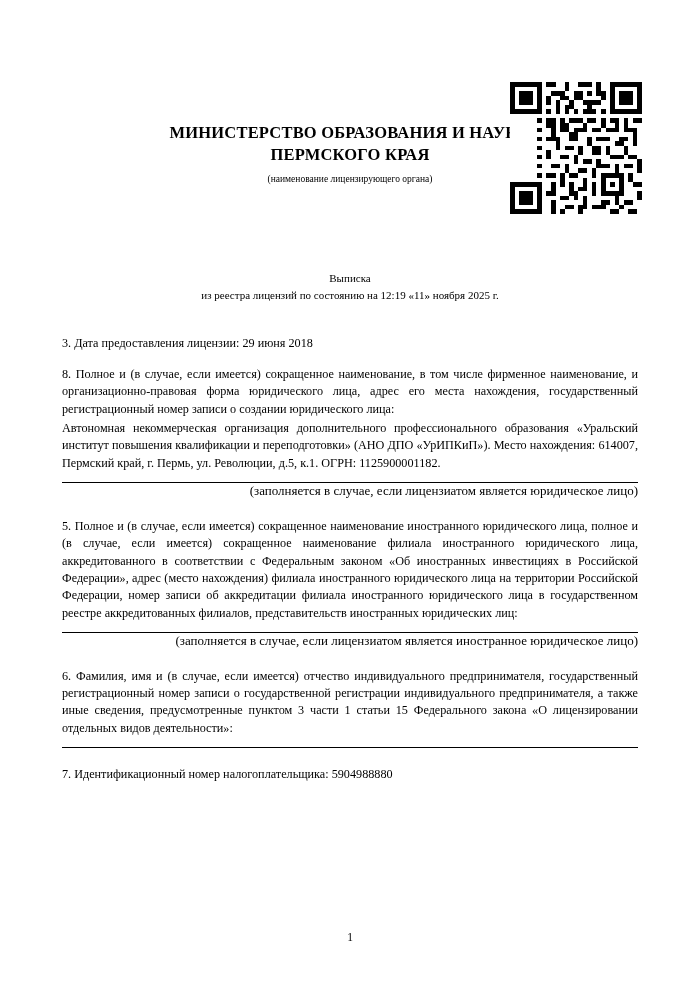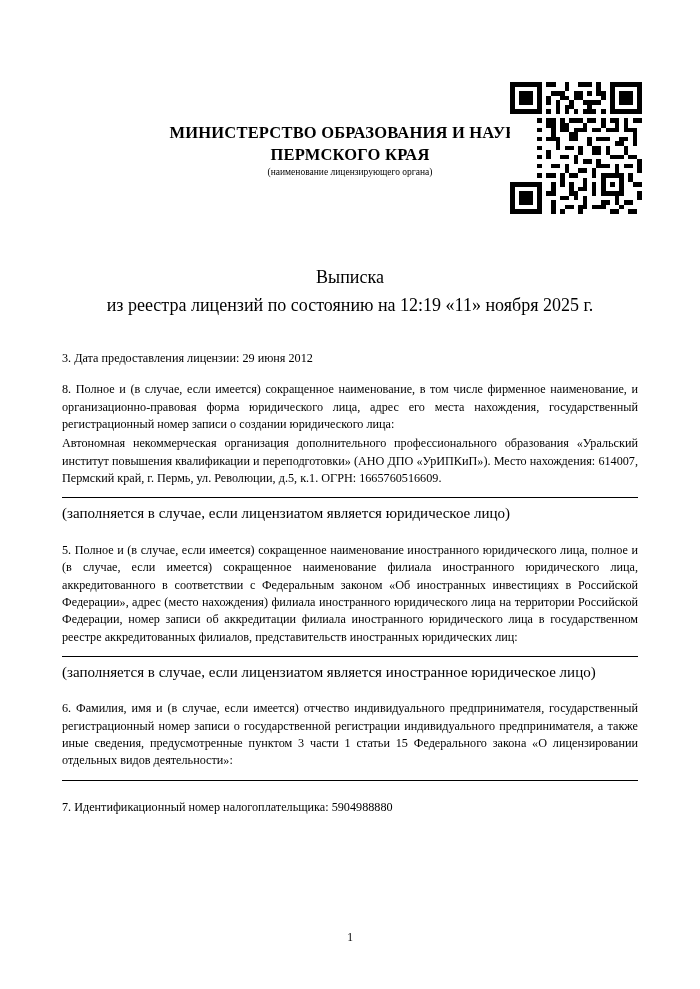--- a/index.html
+++ b/index.html
@@ -38,48 +38,48 @@
   .org-title {
     font-size: 16.5px;
     font-weight: bold;
     line-height: 1.35;
     letter-spacing: 0.2px;
     max-width: 470px;
     margin: 0 auto;
   }
   .org-sub {
     font-size: 9.5px;
+    margin-top: 7px;
     text-align: center;
   }
 
   .doc-title {
     margin-top: 86px;
     text-align: center;
-    font-size: 18px;
+    font-size: 11px;
     line-height: 1.6;
   }
 
   .items {
     margin-top: 30px;
   }
   .item {
     font-size: 12.2px;
     line-height: 1.42;
     text-align: justify;
     text-justify: inter-word;
     margin-bottom: 18px;
   }
   .item p { margin: 0; }
   .item .cont {
     margin-top: 2px;
   }
   .note {
-    font-size: 15px;
-    text-align: left;
-    margin-top: 6px;
+    font-size: 13px;
+    text-align: right;
     line-height: 1.3;
   }
   .note-indent {
     font-size: 9.5px;
     text-align: center;
     margin-top: 5px;
     padding-left: 40px;
   }
   .rule {
     border: none;
@@ -245,26 +245,26 @@
   <div class="doc-title">
     <div>Выписка</div>
     <div>из реестра лицензий по состоянию на 12:19 «11» ноября 2025 г.</div>
   </div>
 
   <div class="items">
 
 
 
     <div class="item gap-sm">
-      <p>3. Дата предоставления лицензии: 29 июня 2012</p>
+      <p>3. Дата предоставления лицензии: 29 июня 2018</p>
     </div>
 
     <div class="item">
       <p>8. Полное и (в случае, если имеется) сокращенное наименование, в том числе фирменное наименование, и организационно-правовая форма юридического лица, адрес его места нахождения, государственный регистрационный номер записи о создании юридического лица:</p>
-      <p class="cont">Автономная некоммерческая организация дополнительного профессионального образования «Уральский институт повышения квалификации и переподготовки» (АНО ДПО «УрИПКиП»). Место нахождения: 614007, Пермский край, г. Пермь, ул. Революции, д.5, к.1. ОГРН: 1665760516609.</p>
+      <p class="cont">Автономная некоммерческая организация дополнительного профессионального образования «Уральский институт повышения квалификации и переподготовки» (АНО ДПО «УрИПКиП»). Место нахождения: 614007, Пермский край, г. Пермь, ул. Революции, д.5, к.1. ОГРН: 1125900001182.</p>
       <hr class="rule">
       <div class="note">(заполняется в случае, если лицензиатом является юридическое лицо)</div>
     </div>
 
     <div class="item">
       <p>5. Полное и (в случае, если имеется) сокращенное наименование иностранного юридического лица, полное и (в случае, если имеется) сокращенное наименование филиала иностранного юридического лица, аккредитованного в соответствии с Федеральным законом «Об иностранных инвестициях в Российской Федерации», адрес (место нахождения) филиала иностранного юридического лица на территории Российской Федерации, номер записи об аккредитации филиала иностранного юридического лица в государственном реестре аккредитованных филиалов, представительств иностранных юридических лиц:</p>
       <hr class="rule">
       <div class="note">(заполняется в случае, если лицензиатом является иностранное юридическое лицо)</div>
     </div>
 

